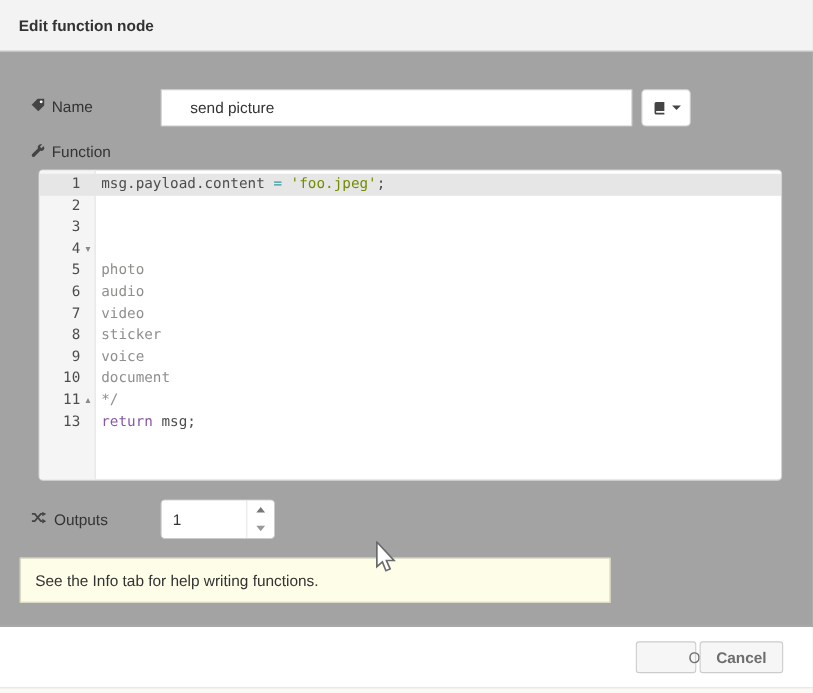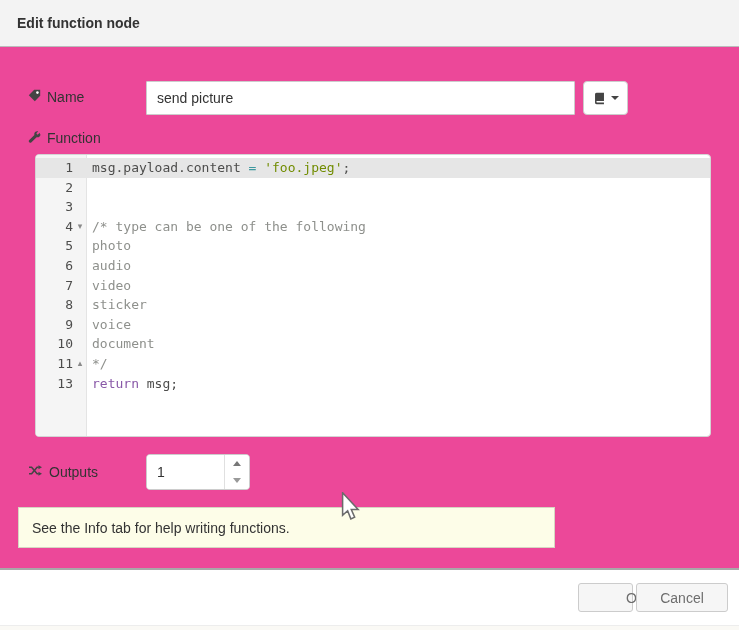--- a/index.html
+++ b/index.html
@@ -1,30 +1,30 @@
 <!DOCTYPE html>
 <html><head>
 <meta charset="utf-8">
 <style>
   html,body{margin:0;padding:0;width:739px;height:630px;overflow:hidden;
     font-family:"Liberation Sans", sans-serif;background:#fff;}
-  .dialog{position:relative;width:739px;height:630px;background:#ec4899;}
+  .dialog{position:relative;width:739px;height:630px;background:#a3a3a3;}
 
   
   .hdr{position:absolute;top:0;left:0;width:739px;height:47px;background:#f3f3f3;
     border-bottom:1px solid #bbb;box-sizing:border-box;display:flex;align-items:center;
     padding-left:17px;font-size:14px;font-weight:bold;color:#333;}
 
   
   .lbl{position:absolute;display:flex;gap:6px;font-size:14px;color:#333;}
   .lbl svg{flex:none;}
 
   
   .name-input{position:absolute;left:146px;top:81px;width:429px;height:34px;box-sizing:border-box;
-    border:1px solid #ccc;border-radius:1px;padding:6px 10px;font-size:14px;color:#333;
+    border:1px solid #ccc;border-radius:1px;padding:6px 26px;font-size:14px;color:#333;
     font-family:"Liberation Sans",sans-serif;outline:none;}
   .lib-btn{position:absolute;left:583px;top:81px;width:45px;height:34px;box-sizing:border-box;
     background:#fff;border:1px solid #ccc;border-radius:4px;display:flex;align-items:center;
     justify-content:center;gap:5px;cursor:pointer;}
   .caret-down{width:0;height:0;border-top:4px solid #444;border-left:4px solid transparent;
     border-right:4px solid transparent;}
 
   
   .editor{position:absolute;left:35px;top:154px;width:676px;height:283px;box-sizing:border-box;
     border:1px solid #d4d4d4;border-radius:4px;background:#fff;overflow:hidden;
@@ -58,21 +58,21 @@
   .tip{position:absolute;left:18px;top:507px;width:537px;height:41px;box-sizing:border-box;
     background:#fdfde8;border:1px solid #d6d6c2;display:flex;align-items:center;
     padding-left:13px;font-size:14px;color:#333;}
 
   
   .footer-divider{position:absolute;left:0;top:568px;width:739px;height:2px;background:#a8a8a8;}
   .footer{position:absolute;left:0;top:570px;width:739px;height:55px;background:#fff;}
   .btn{position:absolute;height:29px;box-sizing:border-box;background:#f6f6f6;border:1px solid #ccc;
     border-radius:3px;font-size:14px;color:#6e6e6e;font-family:"Liberation Sans",sans-serif;cursor:pointer;}
   .btn-ok{left:578px;top:583px;width:50px;padding-left:47px;}
-  .btn-cancel{left:636px;top:583px;width:92px;}
+  .btn-cancel{left:636px;top:583px;width:76px;font-weight:bold;}
   .bottom-edge{position:absolute;left:0;top:625px;width:739px;height:5px;background:#faf9f5;border-top:1px solid #ededed;}
 
   
   .cursor{position:absolute;left:341px;top:492px;pointer-events:none;}
 </style>
 </head>
 <body>
 
 <div class="dialog">
 
@@ -101,21 +101,21 @@
     </svg>
     <span>Function</span>
   </div>
 
   <div class="editor">
     <div class="gutter-bg"></div>
     <div class="code-lines" id="code-lines">
         <div class="code-line active"><span class="ln">1</span><span class="fold"></span><span class="code-cell"><span class="tk-t">msg.payload.content </span><span class="tk-o">=</span><span class="tk-t"> </span><span class="tk-s">'foo.jpeg'</span><span class="tk-t">;</span></span></div>
         <div class="code-line"><span class="ln">2</span><span class="fold"></span></div>
         <div class="code-line"><span class="ln">3</span><span class="fold"></span><span class="code-cell"></span></div>
-        <div class="code-line"><span class="ln">4</span><span class="fold">▾</span><span class="code-cell"><span class="tk-c">/* type can be one of the following</span></span></div>
+        <div class="code-line"><span class="ln">4</span><span class="fold">▾</span></div>
         <div class="code-line"><span class="ln">5</span><span class="fold"></span><span class="code-cell"><span class="tk-c">photo</span></span></div>
         <div class="code-line"><span class="ln">6</span><span class="fold"></span><span class="code-cell"><span class="tk-c">audio</span></span></div>
         <div class="code-line"><span class="ln">7</span><span class="fold"></span><span class="code-cell"><span class="tk-c">video</span></span></div>
         <div class="code-line"><span class="ln">8</span><span class="fold"></span><span class="code-cell"><span class="tk-c">sticker</span></span></div>
         <div class="code-line"><span class="ln">9</span><span class="fold"></span><span class="code-cell"><span class="tk-c">voice</span></span></div>
         <div class="code-line"><span class="ln">10</span><span class="fold"></span><span class="code-cell"><span class="tk-c">document</span></span></div>
         <div class="code-line"><span class="ln">11</span><span class="fold">▴</span><span class="code-cell"><span class="tk-c">*/</span></span></div>
         <div class="code-line"><span class="ln">13</span><span class="fold"></span><span class="code-cell"><span class="tk-k">return</span><span class="tk-t"> msg;</span></span></div>
       </div>
   </div>

